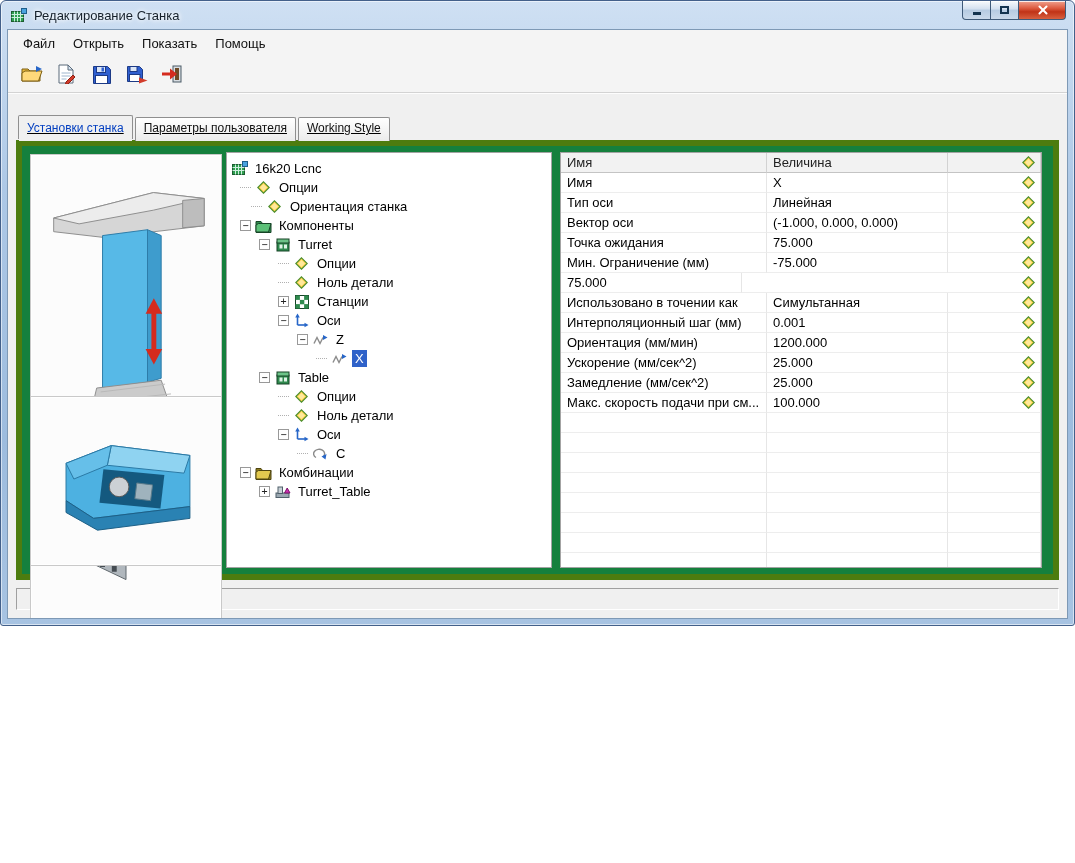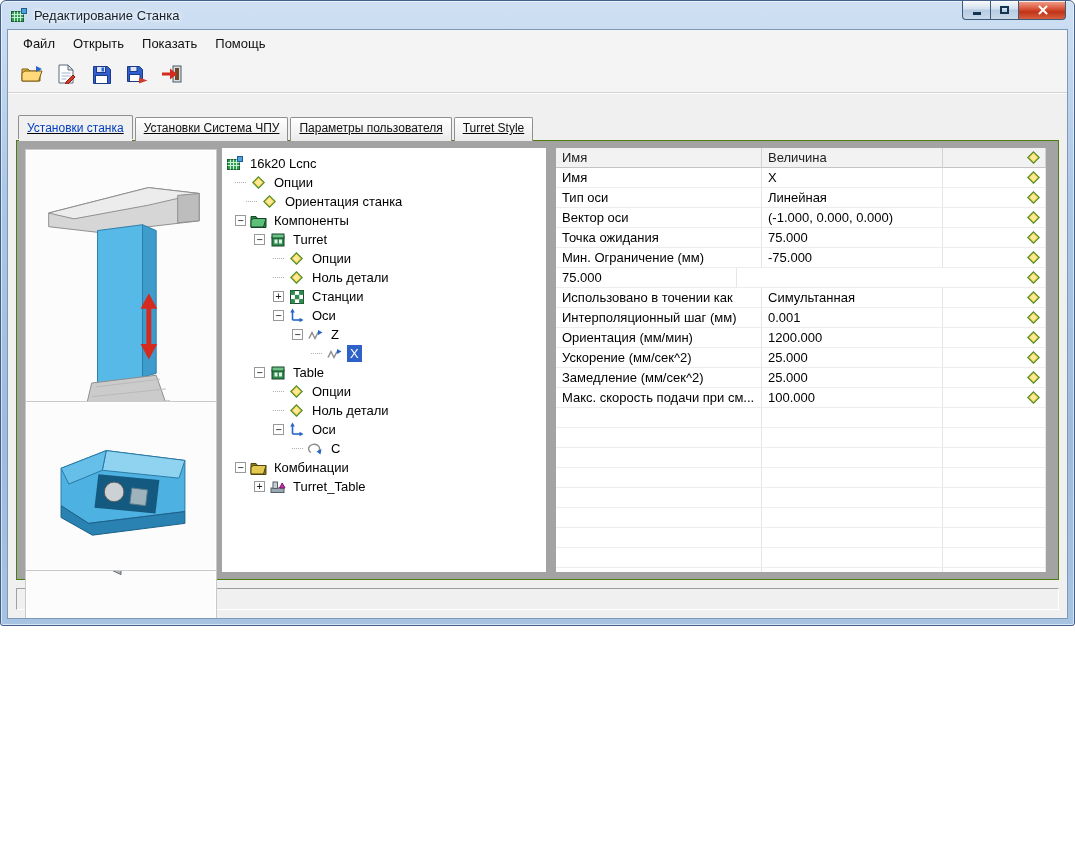--- a/index.html
+++ b/index.html
@@ -55,21 +55,21 @@
   
   .tab-area { flex: 1; display: flex; flex-direction: column; padding: 22px 8px 0 8px; min-height: 0; }
   .tabstrip { display: flex; padding-left: 2px; position: relative; z-index: 2; font-size: 12px; text-decoration: underline; }
   .tab {
     padding: 3px 8px 4px 8px; border: 1px solid #8f8f8f; border-bottom: none;
     border-radius: 2px 2px 0 0; background: linear-gradient(#ffffff,#ebebeb);
     margin-right: 2px; color: #111; position: relative; top: 1px; cursor: default; white-space: nowrap;
   }
   .tab.active { color: #0540c0; background: #f0f0f0; top: -1px; padding-top: 5px; z-index: 3; }
   .tab.active::after { content: ""; position: absolute; left: 0; right: 0; bottom: -2px; height: 3px; background: #f0f0f0; }
-  .panel { flex: 1; border: 1px solid #4d7c0f; background: #a3a3a3; position: relative; min-height: 0; z-index: 1; }
+  .panel { flex: 1; border: 6px solid #4d7c0f; background: #15803d; position: relative; min-height: 0; z-index: 1; }
 
   
   .left-col { position: absolute; left: 8px; top: 8px; width: 192px; bottom: 8px; }
   .preview {
     position: absolute; left: 0; right: 0; background: #fcfcfc;
     border: 1px solid #c9c9c9; box-shadow: inset 0 0 0 1px #ffffff;
     display: flex; align-items: center; justify-content: center; overflow: hidden;
   }
   .preview.large { top: 0; height: 472px; }
   .preview.small { bottom: 0; height: 170px; }
@@ -193,23 +193,22 @@
               <polygon points="16,9 9,3.5 9,14.5" fill="#d52b1e"></polygon>
             </svg>
           </span>
         </div>
       </div>
     <div class="band-sep"></div>
 
     <div class="tab-area">
       <div class="tabstrip">
           <div class="tab active">Установки станка</div>
-          <div class="tab">Установки Система ЧПУ</div>
           <div class="tab">Параметры пользователя</div>
-          <div class="tab">Turret Style</div>
+          <div class="tab">Working Style</div>
         </div>
 
       <div class="panel">
 
         <div class="left-col">
           <div class="preview large">
             <svg width="176" height="430" viewBox="0 0 180 440" xmlns="http://www.w3.org/2000/svg">
 
               <polygon points="16,44 118,18 170,24 170,52 68,64 16,58" fill="#d6d6d6" stroke="#8d8d8d"></polygon>
               <polygon points="16,44 118,18 170,24 118,36 42,50" fill="#ececec" stroke="#8d8d8d"></polygon>

